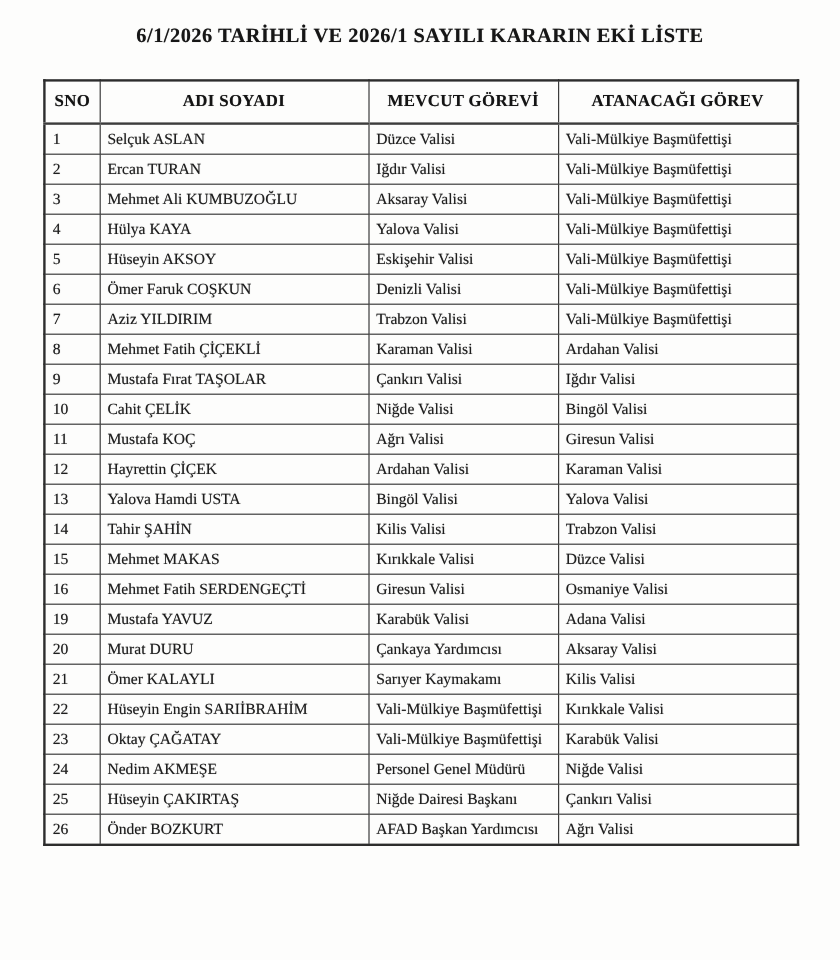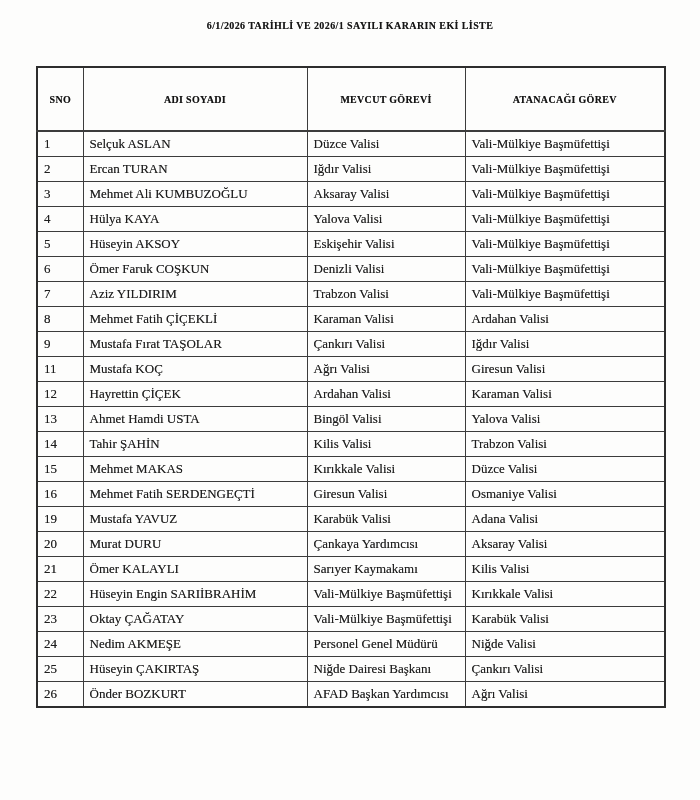--- a/index.html
+++ b/index.html
@@ -20,21 +20,21 @@
     
     text-shadow: 0 0 0.6px rgba(20,20,20,0.55);
   }
   .doc-title {
     position: absolute;
     top: 20px;
     left: 0;
     width: 100%;
     text-align: center;
     font-weight: bold;
-    font-size: 10px;
+    font-size: 17px;
     letter-spacing: 0.4px;
     color: #161616;
   }
   table.roster {
     position: absolute;
     top: 66px;
     left: 36px;
     width: 628px;
     border-collapse: collapse;
     table-layout: fixed;
@@ -43,25 +43,25 @@
   }
   table.roster, table.roster th, table.roster td {
     border: 1px solid #3c3c3c;
   }
   table.roster {
     border-width: 2px;
     border-color: #2d2d2d;
   }
   table.roster th {
     font-weight: bold;
-    font-size: 10px;
+    font-size: 14px;
     letter-spacing: 0.3px;
     text-align: center;
     height: 26px;
-    padding: 18px 4px;
+    padding: 4px 4px;
     color: #141414;
     border-bottom-width: 2px;
   }
   table.roster td {
     padding: 2px 6px;
     height: 20px; 
     line-height: 16px;
     vertical-align: middle;
     overflow: hidden;
   }
@@ -145,34 +145,40 @@
           <td class="c2">Karaman Valisi</td>
           <td class="c3">Ardahan Valisi</td>
         </tr>
         <tr>
           <td class="c0">9</td>
           <td class="c1">Mustafa Fırat TAŞOLAR</td>
           <td class="c2">Çankırı Valisi</td>
           <td class="c3">Iğdır Valisi</td>
         </tr>
         <tr>
+          <td class="c0">10</td>
+          <td class="c1">Cahit ÇELİK</td>
+          <td class="c2">Niğde Valisi</td>
+          <td class="c3">Bingöl Valisi</td>
+        </tr>
+        <tr>
           <td class="c0">11</td>
           <td class="c1">Mustafa KOÇ</td>
           <td class="c2">Ağrı Valisi</td>
           <td class="c3">Giresun Valisi</td>
         </tr>
         <tr>
           <td class="c0">12</td>
           <td class="c1">Hayrettin ÇİÇEK</td>
           <td class="c2">Ardahan Valisi</td>
           <td class="c3">Karaman Valisi</td>
         </tr>
         <tr>
           <td class="c0">13</td>
-          <td class="c1">Ahmet Hamdi USTA</td>
+          <td class="c1">Yalova Hamdi USTA</td>
           <td class="c2">Bingöl Valisi</td>
           <td class="c3">Yalova Valisi</td>
         </tr>
         <tr>
           <td class="c0">14</td>
           <td class="c1">Tahir ŞAHİN</td>
           <td class="c2">Kilis Valisi</td>
           <td class="c3">Trabzon Valisi</td>
         </tr>
         <tr>

